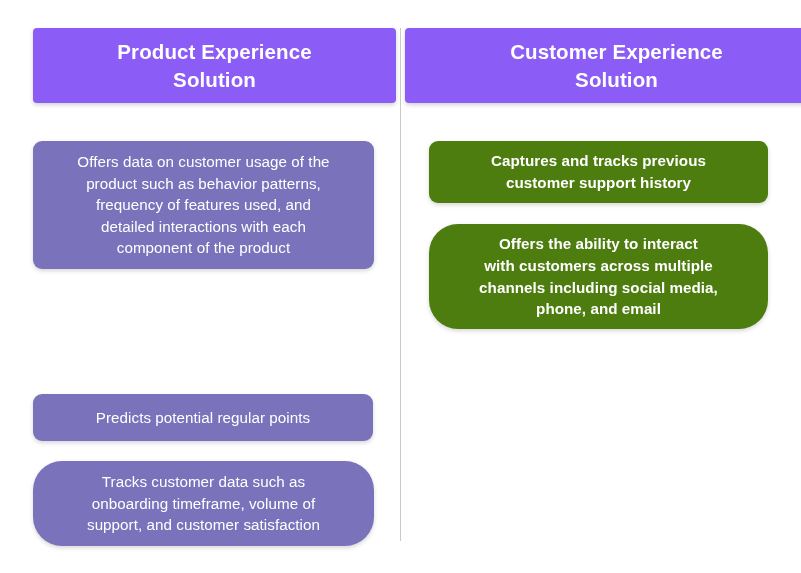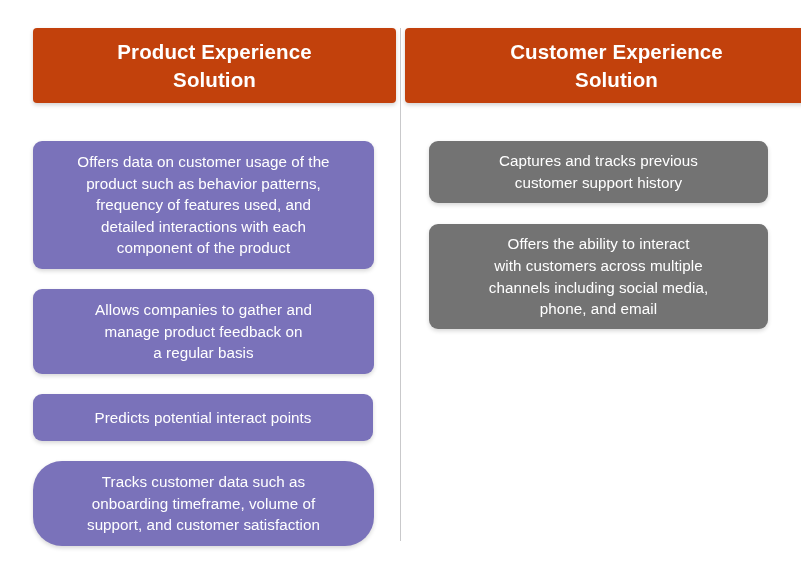--- a/index.html
+++ b/index.html
@@ -28,21 +28,21 @@
     width: 1px;
     height: 513px;
     background: #c9c9cb;
   }
 
   
   .header {
     position: absolute;
     top: 28px;
     height: 75px;
-    background: #c2410c;
+    background: #8b5cf6;
     border-radius: 4px;
     box-shadow: 0 2px 4px rgba(0,0,0,0.18);
     display: flex;
     align-items: center;
     justify-content: center;
     box-sizing: border-box;
     padding: 0 14px;
   }
   .header-left  { left: 33px;  width: 363px; }
   .header-right { left: 405px; width: 423px; }
@@ -69,31 +69,31 @@
   }
   .card-text {
     color: #ffffff;
     font-size: 15.2px;
     line-height: 1.42;
     text-align: center;
     white-space: pre-line;
     letter-spacing: 0.05px;
   }
   .card.purple { background: #7a72ba; }
-  .card.teal   { background: #737373; }
+  .card.teal   { background: #4d7c0f; font-weight: bold; }
 
   
   .lc1 { left: 33px; top: 141px; width: 341px; height: 128px; }
   .lc2 { left: 33px; top: 289px; width: 341px; height: 85px; }
   .lc3 { left: 33px; top: 394px; width: 340px; height: 47px; }
   .lc4 { left: 33px; top: 461px; width: 341px; height: 85px; border-radius: 29px; }
 
   
   .rc1 { left: 429px; top: 141px; width: 339px; height: 62px; }
-  .rc2 { left: 429px; top: 224px; width: 339px; height: 105px; }
+  .rc2 { left: 429px; top: 224px; width: 339px; height: 105px; border-radius: 29px; }
   .rc3 { left: 429px; top: 357px; width: 339px; height: 62px; }
 </style>
 </head>
 <body>
 
 <div class="canvas">
 
   <div class="divider"></div>
 
   <div class="header header-left">
@@ -102,28 +102,23 @@
   </div>
 
   <div class="card purple lc1">
     <div class="card-text">Offers data on customer usage of the
 product such as behavior patterns,
 frequency of features used, and
 detailed interactions with each
 component of the product</div>
   </div>
 
-  <div class="card purple lc2">
-    <div class="card-text">Allows companies to gather and
-manage product feedback on
-a regular basis</div>
-  </div>
 
   <div class="card purple lc3">
-    <div class="card-text">Predicts potential interact points</div>
+    <div class="card-text">Predicts potential regular points</div>
   </div>
 
   <div class="card purple lc4">
     <div class="card-text">Tracks customer data such as
 onboarding timeframe, volume of
 support, and customer satisfaction</div>
   </div>
 
   <div class="header header-right">
     <div class="header-title">Customer Experience

